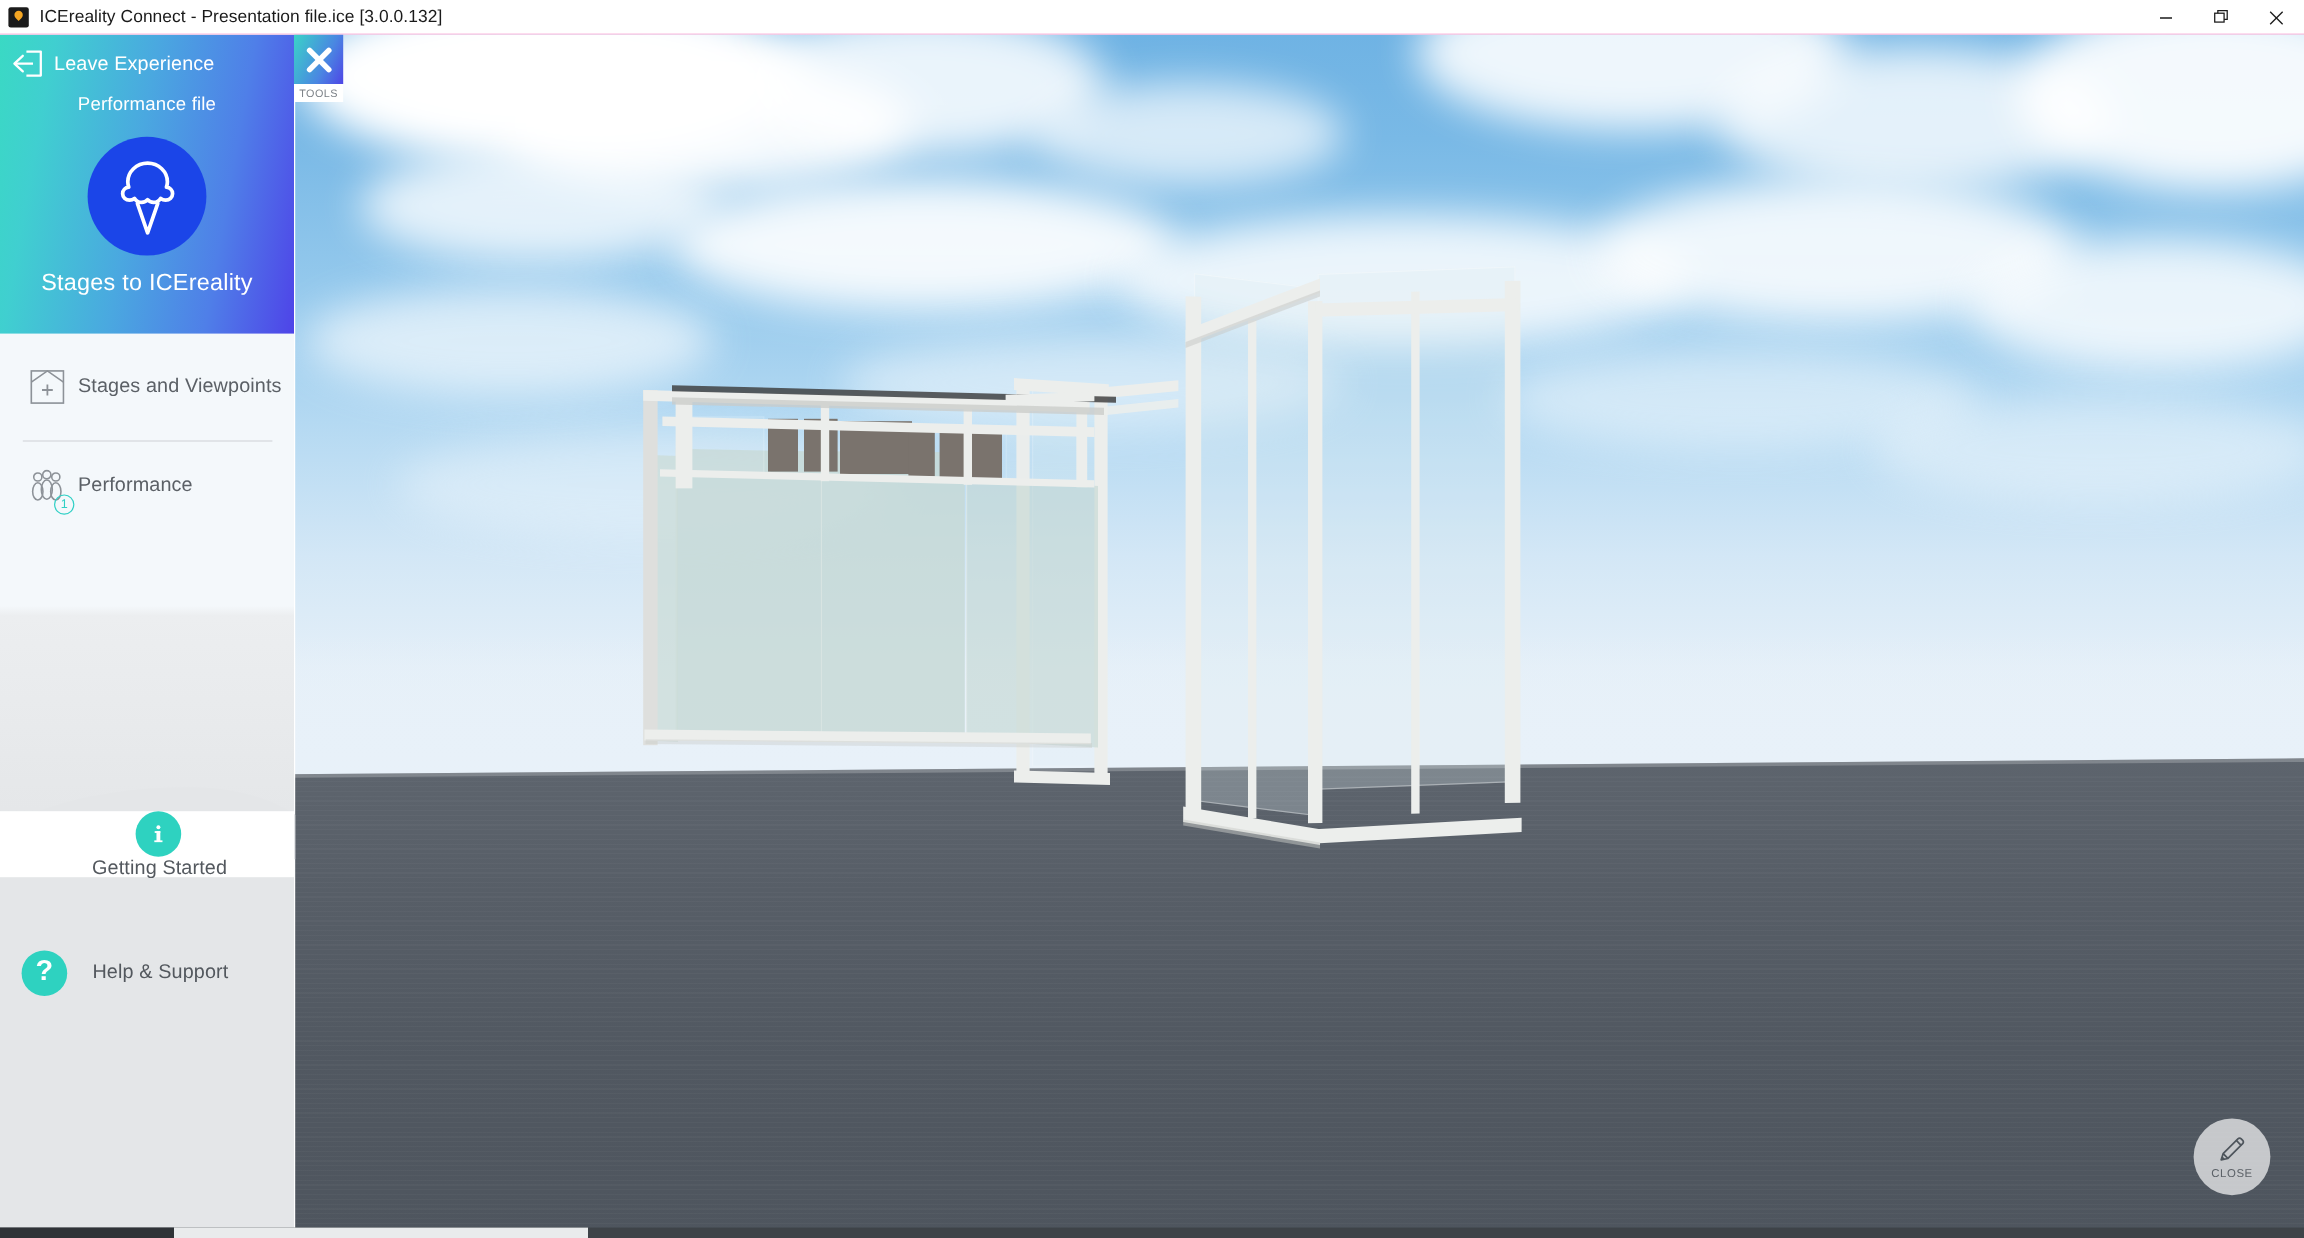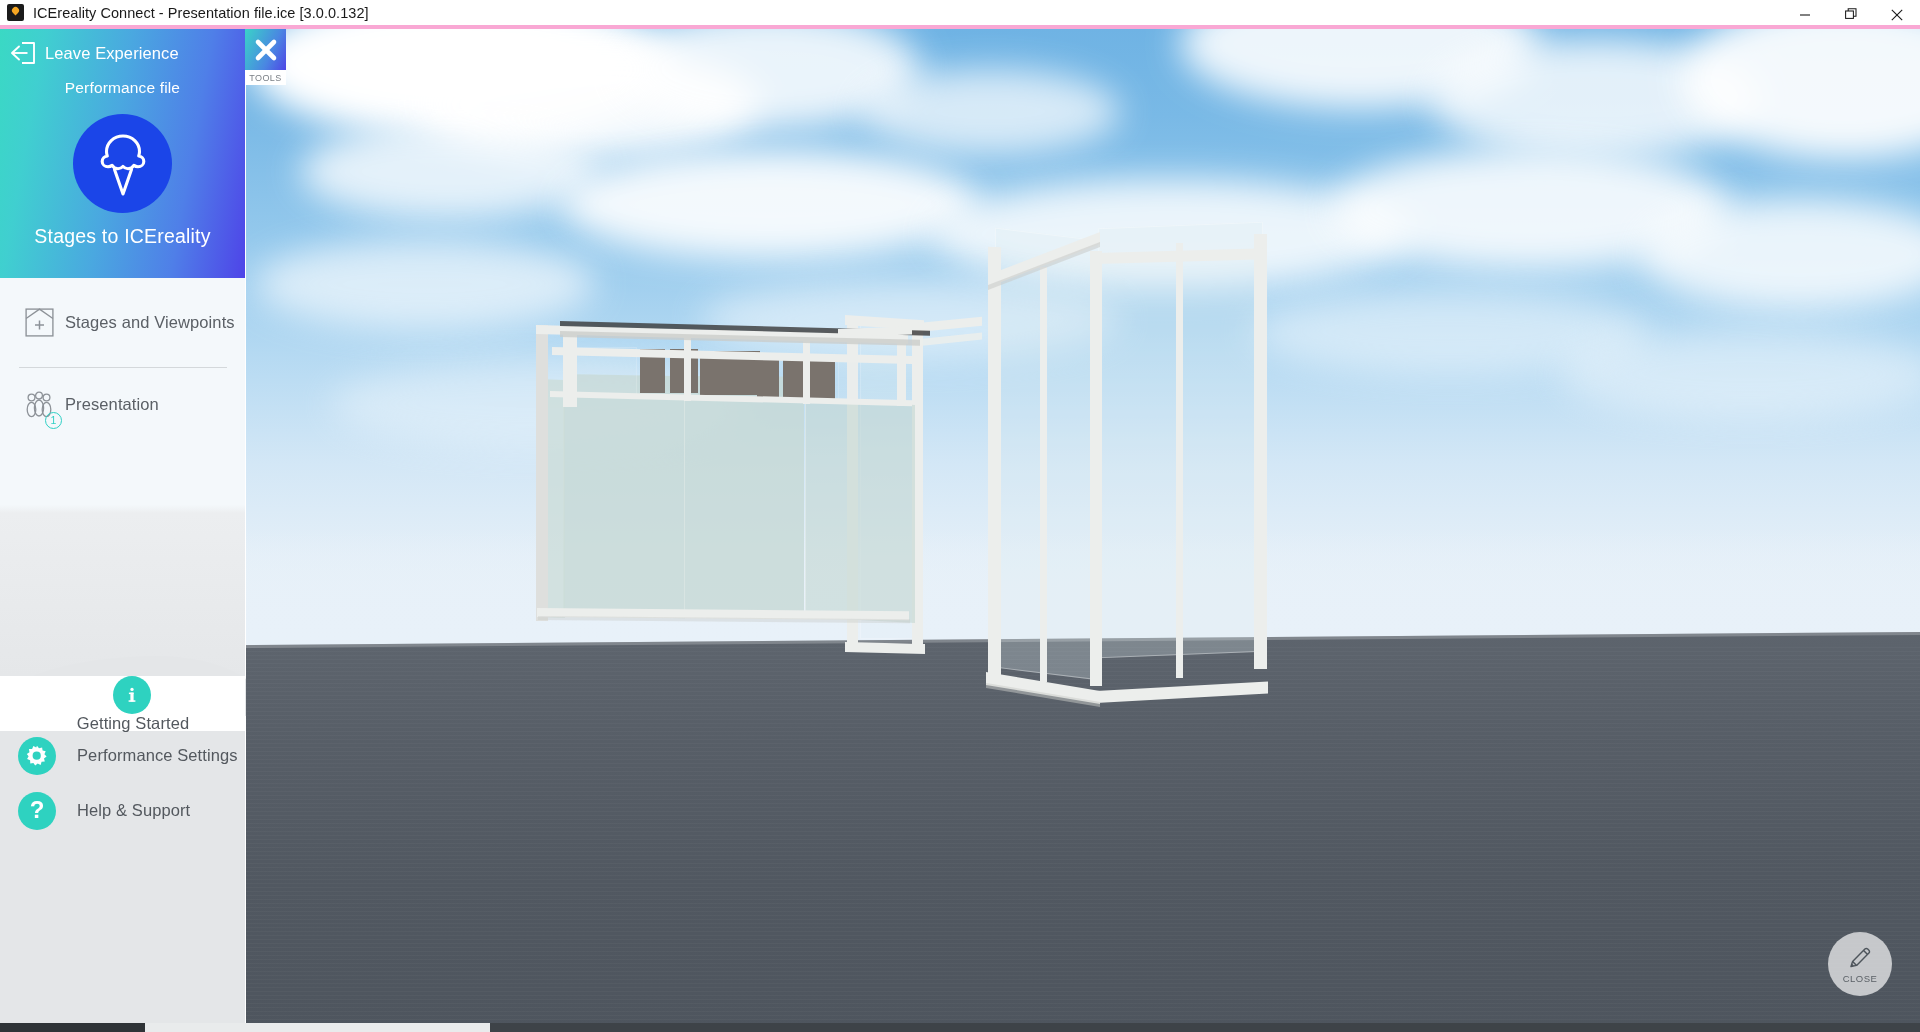--- a/index.html
+++ b/index.html
@@ -9,21 +9,21 @@
     overflow: hidden;
     font-family: "Liberation Sans", sans-serif;
     background: #ffffff;
   }
 
   
   #titlebar {
     position: absolute; top: 0; left: 0;
     width: 1920px; height: 29px;
     background: #ffffff;
-    border-bottom: 4px solid #f9a8d4;
+    border-bottom: 1px solid #f9a8d4;
     display: flex; align-items: center;
   }
   #app-logo {
     width: 17px; height: 17px;
     margin-left: 7px; margin-right: 9px;
     background: #1b1b1b;
     border-radius: 2px;
     position: relative; flex: none;
   }
   #app-logo::after {
@@ -453,46 +453,35 @@
       <svg width="32" height="28" viewBox="0 0 32 28">
         <circle cx="8.5" cy="6.5" r="3.4" fill="none" stroke="#8d9298" stroke-width="1.3"></circle>
         <circle cx="16.0" cy="4.6" r="3.4" fill="none" stroke="#8d9298" stroke-width="1.3"></circle>
         <circle cx="23.5" cy="6.5" r="3.4" fill="none" stroke="#8d9298" stroke-width="1.3"></circle>
         <ellipse cx="8.5" cy="18.5" rx="4.3" ry="7.2" fill="none" stroke="#8d9298" stroke-width="1.3"></ellipse>
         <ellipse cx="16.0" cy="17.0" rx="4.6" ry="8.0" fill="none" stroke="#8d9298" stroke-width="1.3"></ellipse>
         <ellipse cx="23.5" cy="18.5" rx="4.3" ry="7.2" fill="none" stroke="#8d9298" stroke-width="1.3"></ellipse>
       </svg>
       <span class="badge">1</span>
     </span>
-    <span class="nav-label">Presentation</span>
+    <span class="nav-label">Performance</span>
   </div>
 
   <div id="getting-started-row" class="bottom-row" style="top:647px;flex-direction:column;">
     <span class="circle-icon">
       <svg width="20" height="20" viewBox="0 0 20 20">
         <circle cx="10" cy="4.4" r="1.65" fill="#ffffff"></circle>
         <rect x="8.4" y="7.6" width="3.2" height="9.0" fill="#ffffff"></rect>
         <rect x="6.6" y="15.3" width="6.8" height="1.5" fill="#ffffff"></rect>
         <rect x="6.9" y="7.6" width="4.7" height="1.5" fill="#ffffff"></rect>
       </svg>
     </span>
     <span class="bottom-label">Getting Started</span>
   </div>
 
-  <div class="bottom-row" style="top:699px;">
-    <span class="circle-icon">
-      <svg width="24" height="24" viewBox="0 0 24 24">
-        <path d="M12 1.8 L14.0 4.3 L17.1 3.4 L17.6 6.6 L20.7 7.3 L19.4 10.2 L21.6 12.5 L19.0 14.4 L19.8 17.5
-                 L16.6 17.8 L15.6 20.9 L12.7 19.5 L10.2 21.5 L8.4 18.9 L5.3 19.5 L5.1 16.3 L2.1 15.1
-                 L3.6 12.3 L1.8 9.9 L4.5 8.2 L3.9 5.1 L7.1 5.0 L8.4 2.0 L11.2 3.5 Z" fill="#ffffff"></path>
-        <circle cx="11.7" cy="11.7" r="4.1" fill="#2ed2c0"></circle>
-      </svg>
-    </span>
-    <span class="bottom-label">Performance Settings</span>
-  </div>
 
   <div class="bottom-row" style="top:754px;">
     <span class="circle-icon">
       <span style="font-size:24px; font-weight:bold; line-height:1; margin-top:-2px; font-family:'Liberation Sans',sans-serif;">?</span>
     </span>
     <span class="bottom-label">Help &amp; Support</span>
   </div>
 </div>
 
 <div id="close-widget">

